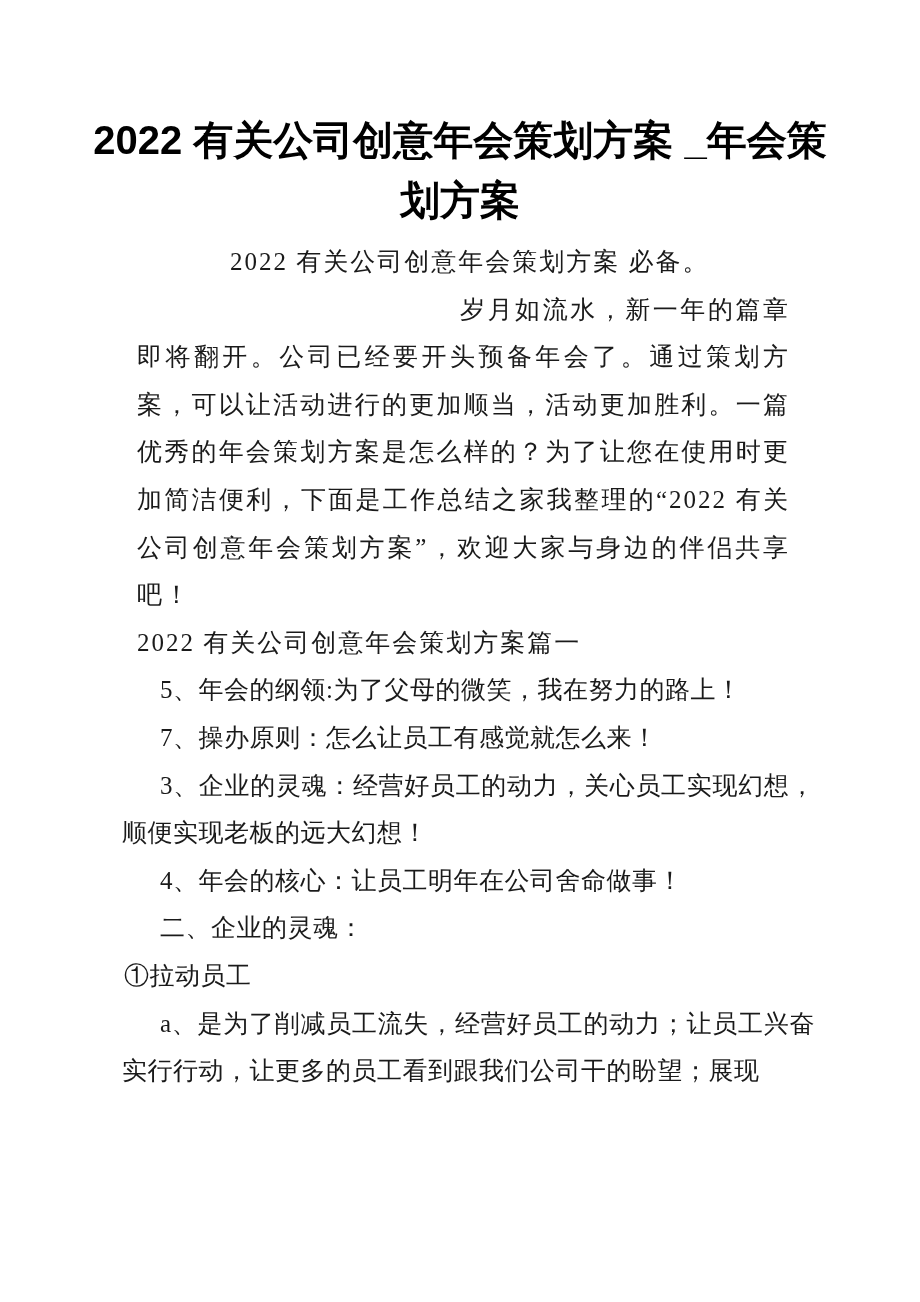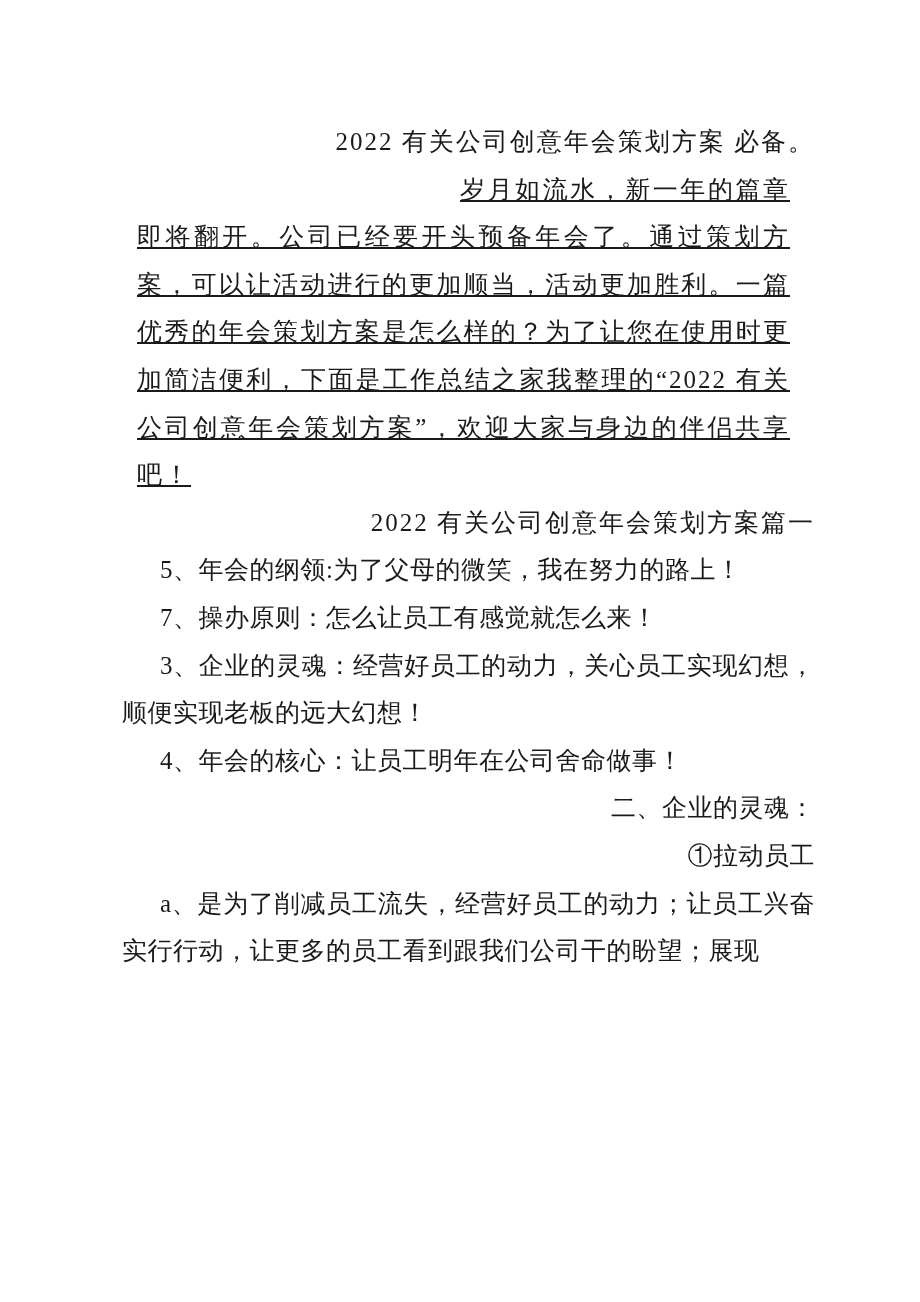--- a/index.html
+++ b/index.html
@@ -30,47 +30,46 @@
     padding-left: 122px;
     padding-right: 105px; 
   }
   .para {
     margin: 0;
     font-size: 25px;
     line-height: 47.6px;
     letter-spacing: 2px;
     word-break: break-all;
     overflow-wrap: break-word;
-    text-align: right;
   }
   .p-subtitle { text-indent: 108px; }
   .p-intro {
     margin-left: 15px;
     margin-right: 25px;           
     text-indent: 323px;           
     text-align: justify;
     text-justify: inter-ideograph;
-    text-decoration: underline;
   }
   .p-chapter { margin-left: 15px; }
   .p-section { text-indent: 38px; letter-spacing: 0.5px; }
   .p-gap-above { margin-top: 56px; }  
   .p-item {
     text-indent: 38px;
     letter-spacing: 0.5px;
     text-align: justify;
     text-justify: inter-ideograph;
   }
   .p-circle { margin-left: 2px; letter-spacing: 0.5px; }
 </style>
 </head>
 <body>
 
 <div class="page">
 
+  <h1 class="doc-title">2022 有关公司创意年会策划方案 _年会策划方案</h1>
 
   <div class="body-text">
 
     <p class="para p-subtitle">2022 有关公司创意年会策划方案 必备。</p>
 
     <p class="para p-intro">岁月如流水，新一年的篇章即将翻开。公司已经要开头预备年会了。通过策划方案，可以让活动进行的更加顺当，活动更加胜利。一篇优秀的年会策划方案是怎么样的？为了让您在使用时更加简洁便利，下面是工作总结之家我整理的“2022 有关公司创意年会策划方案”，欢迎大家与身边的伴侣共享吧！</p>
 
     <p class="para p-chapter">2022 有关公司创意年会策划方案篇一</p>
 
 

